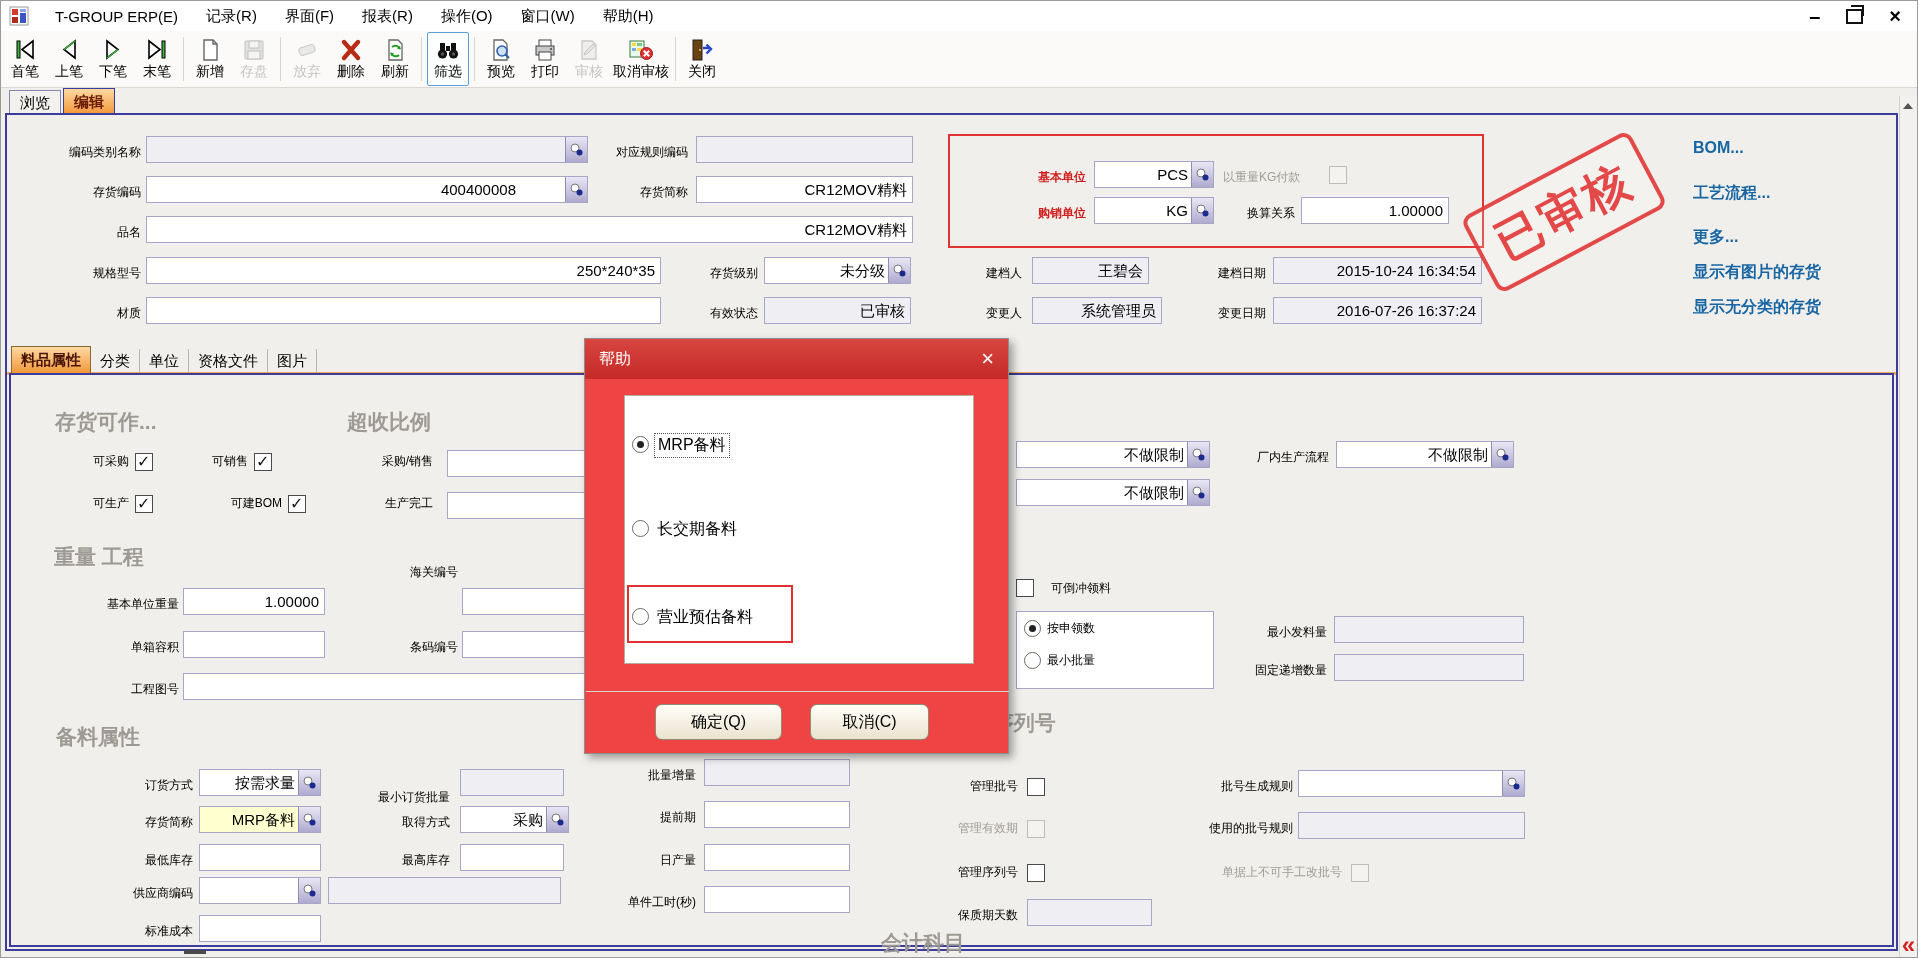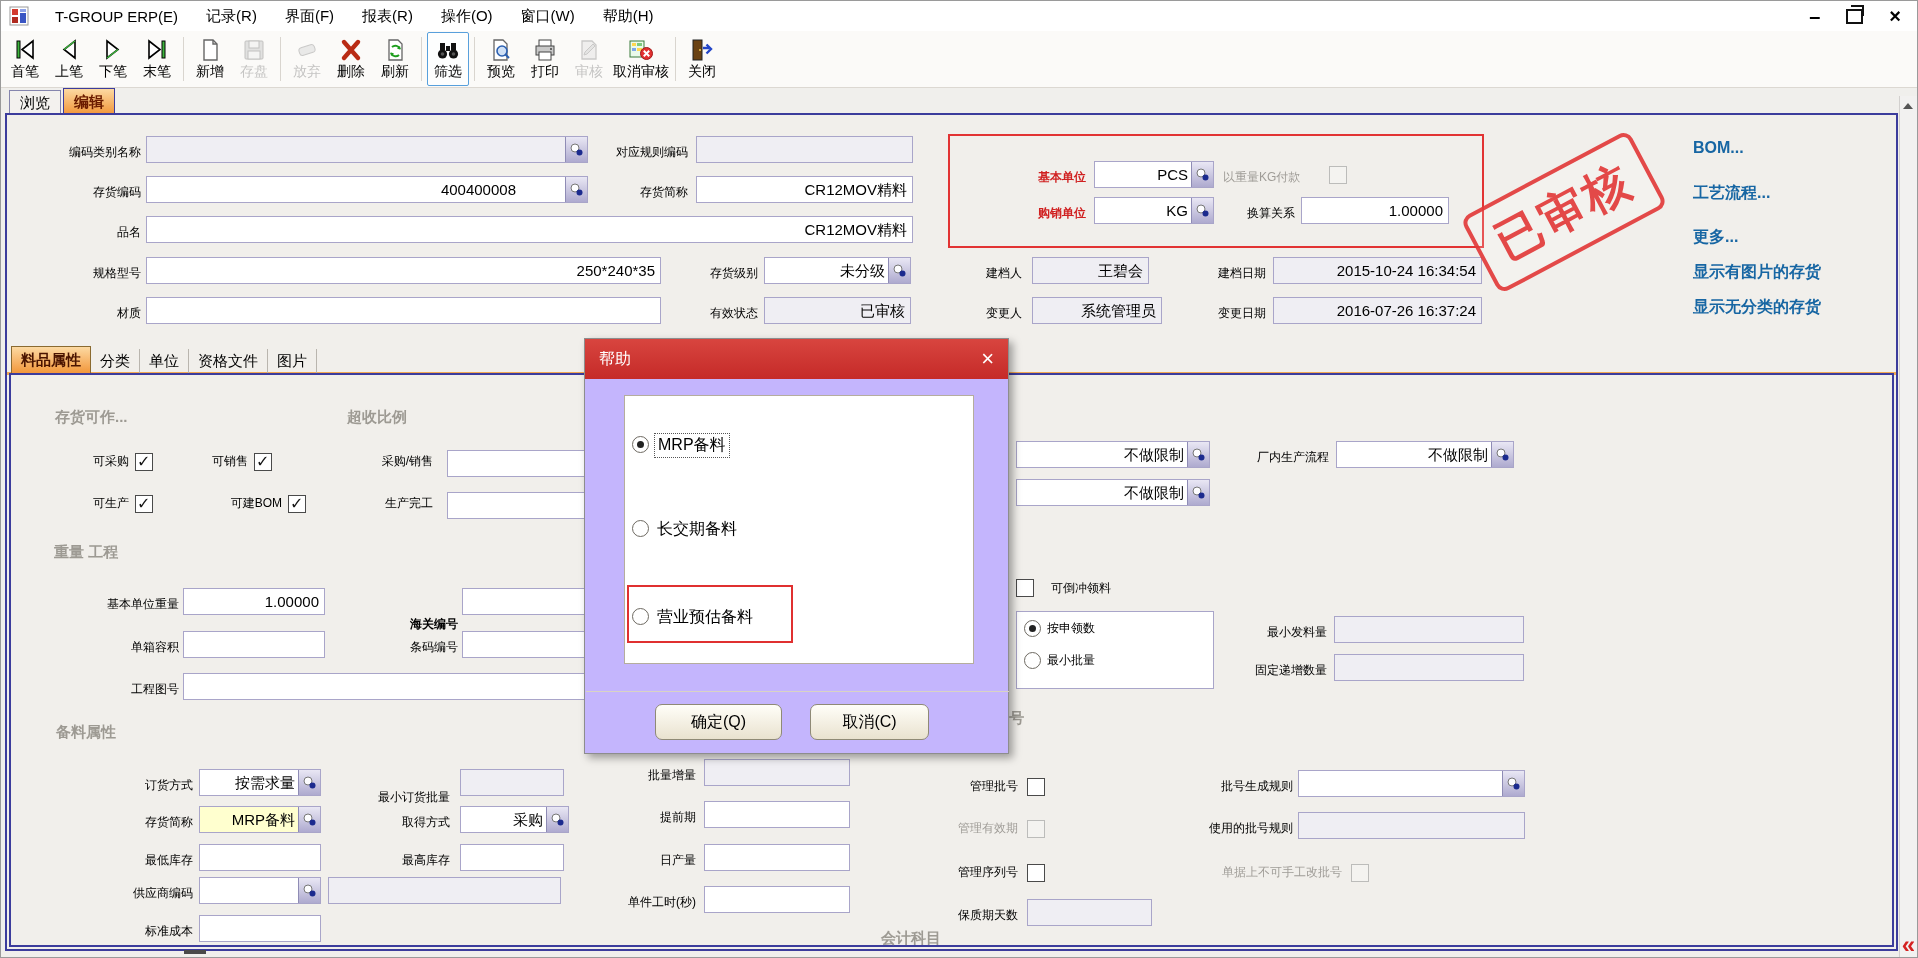--- a/index.html
+++ b/index.html
@@ -52,21 +52,21 @@
   .lbl.dim{color:#9f9c97;}
   .fld{position:absolute;height:27px;background:#fff;border:1px solid #a9a5c9;
     box-sizing:border-box;font-size:15px;display:flex;align-items:center;padding:0 5px;}
   .fld .v{flex:1;white-space:nowrap;overflow:hidden;line-height:23px;text-align:right;}
   .fld.num .v{text-align:right;}
   .fld.g{background:#efeef3;}
   .fld.y{background:#ffffcf;}
   .lkb{width:21px;height:25px;margin:0 -5px 0 3px;flex:0 0 21px;cursor:pointer;
     background:linear-gradient(#e9e7f4,#aeaacf);border-left:1px solid #8f8cb5;
     display:flex;align-items:center;justify-content:center;}
-  .sec{position:absolute;font-size:15px;font-weight:bold;color:#9d9a93;white-space:nowrap;}
+  .sec{position:absolute;font-size:21px;font-weight:bold;color:#9d9a93;white-space:nowrap;}
   .cb{position:absolute;width:18px;height:18px;background:#fff;border:1px solid #4a4a4a;
     box-sizing:border-box;cursor:pointer;}
   .cb.on::after{content:"✓";position:absolute;left:1px;top:-2px;font-size:16px;font-weight:bold;color:#111;}
   .cb.dis{border-color:#bcbcba;background:#f4f3f0;cursor:default;}
   .rad{position:absolute;width:17px;height:17px;border-radius:50%;background:#fff;
     border:1px solid #6e6a62;box-sizing:border-box;cursor:pointer;}
   .rad.on::after{content:"";position:absolute;left:4px;top:4px;width:7px;height:7px;
     border-radius:50%;background:#222;}
   .link{position:absolute;color:#1766a3;font-weight:bold;font-size:16px;white-space:nowrap;cursor:pointer;}
   .redbox{position:absolute;left:947px;top:133px;width:536px;height:114px;
@@ -78,21 +78,21 @@
   
   .vscroll{position:absolute;right:0;top:95px;width:18px;height:863px;background:#f2f1f0;
     border-left:1px solid #d2d0ce;box-sizing:border-box;}
   .vup{position:absolute;right:2px;top:98px;width:14px;height:14px;cursor:pointer;}
   .vup::after{content:"";position:absolute;left:2px;top:4px;border-left:5px solid transparent;
     border-right:5px solid transparent;border-bottom:6px solid #555;}
   .collapse{position:absolute;right:2px;bottom:2px;color:#d42222;font-size:24px;
     font-weight:bold;line-height:20px;cursor:pointer;}
   .hthumb{position:absolute;left:183px;top:949px;width:22px;height:4px;background:#4a4a4a;}
   
-  .dialog{position:absolute;left:583px;top:337px;width:425px;height:416px;background:#c4b5fd;
+  .dialog{position:absolute;left:583px;top:337px;width:425px;height:416px;background:#ef4444;
     border:1px solid #8d8d8d;box-shadow:4px 4px 8px rgba(0,0,0,.35);box-sizing:border-box;z-index:50;}
   .dtitle{position:absolute;left:0;top:0;width:100%;height:40px;
     background:linear-gradient(#d8453f,#c52a28);display:flex;align-items:center;box-sizing:border-box;}
   .dtitle .dtext{color:#fff;font-size:16px;margin-left:14px;}
   .dclose{margin-left:auto;margin-right:14px;color:#fff;font-size:22px;line-height:20px;cursor:pointer;}
   .dlist{position:absolute;left:39px;top:56px;width:350px;height:269px;background:#fff;
     border:1px solid #b5ad9d;box-sizing:border-box;}
   .dopt{position:absolute;font-size:16px;color:#000;white-space:nowrap;}
   .dopt.focus{outline:1px dotted #555;padding:1px 3px;}
   .dhl{position:absolute;left:42px;top:246px;width:166px;height:58px;
@@ -407,21 +407,21 @@
   <div class="lbl" style="left:352px;top:489px;width:80px;">生产完工</div>
   <div class="fld" style="left:446px;top:491px;width:254px;">
       <span class="v"></span>
     </div>
 
   <div class="sec" style="left:53px;top:542px;">重量 工程</div>
   <div class="lbl" style="left:63px;top:590px;width:115px;">基本单位重量</div>
   <div class="fld num" style="left:182px;top:587px;width:142px;">
       <span class="v">1.00000</span>
     </div>
-  <div class="lbl" style="left:366px;top:610px;width:91px;font-weight:bold;">海关编号</div>
+  <div class="lbl" style="left:366px;top:558px;width:91px;">海关编号</div>
   <div class="fld" style="left:461px;top:587px;width:240px;">
       <span class="v"></span>
     </div>
 
   <div class="lbl" style="left:88px;top:633px;width:90px;">单箱容积</div>
   <div class="fld" style="left:182px;top:630px;width:142px;">
       <span class="v"></span>
     </div>
   <div class="lbl" style="left:366px;top:633px;width:91px;">条码编号</div>
   <div class="fld" style="left:461px;top:630px;width:240px;">

